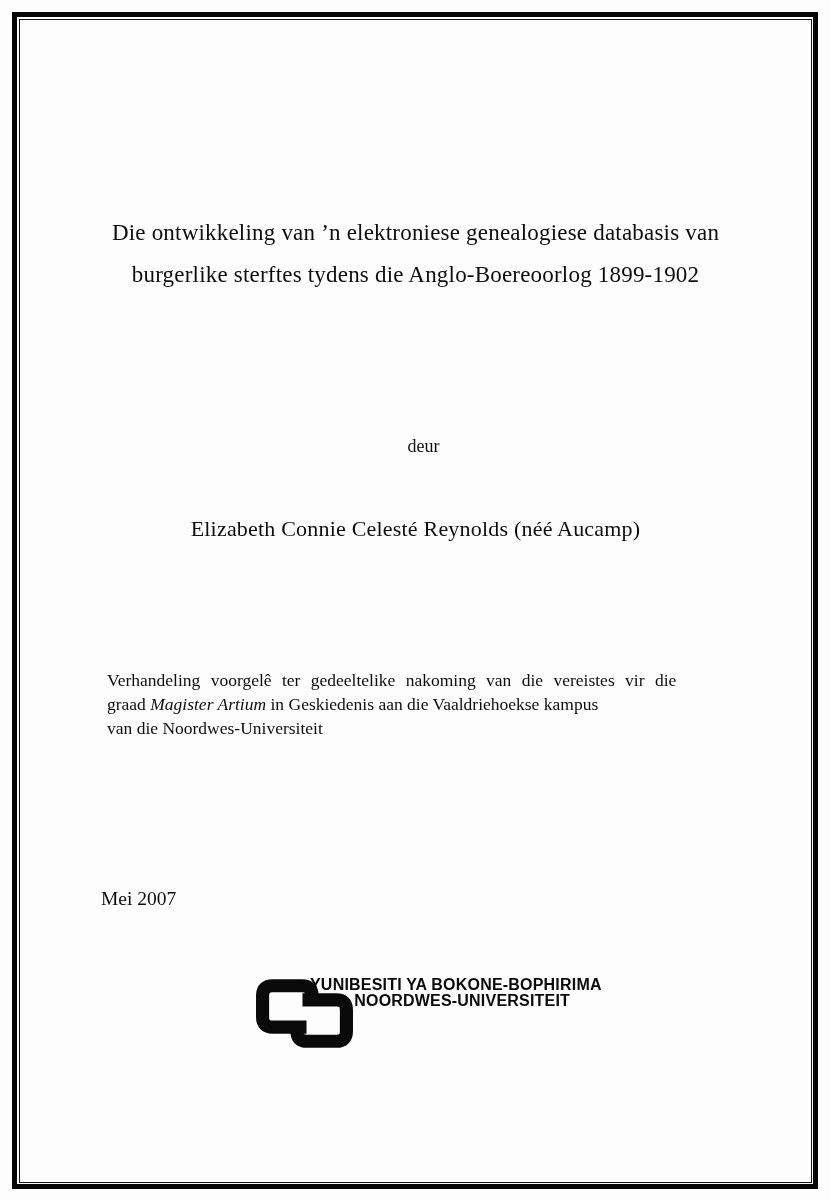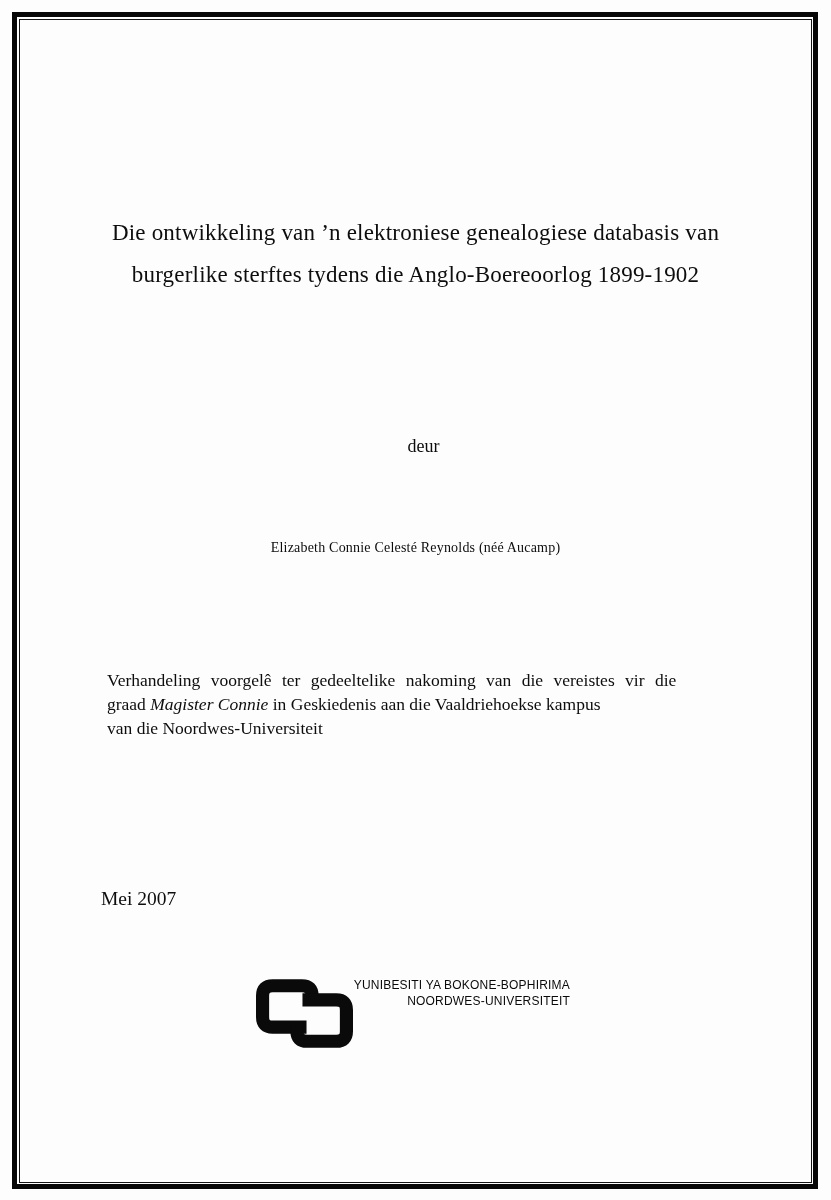--- a/index.html
+++ b/index.html
@@ -42,23 +42,22 @@
     top: 436px;
     left: 16px; right: 0;
     text-align: center;
     font-size: 18px;
   }
   .author-line {
     position: absolute;
     top: 516px;
     left: 0; right: 0;
     text-align: center;
-    font-size: 14px;
+    font-size: 22px;
     letter-spacing: 0.2px;
-    margin-top: 24px;
   }
   .statement {
     position: absolute;
     top: 660px;
     left: 99px;
     width: 656px;
     margin: 8px;
     font-size: 17.5px;
     line-height: 24px;
   }
@@ -79,22 +78,22 @@
     width: 97px;
     height: 69px;
   }
   .logo-text {
     position: absolute;
     left: 310px;
     top: 977px;
     width: 260px;
     text-align: right;
     font-family: "Liberation Sans", sans-serif;
-    font-size: 12px;
-    font-weight: 400;
+    font-size: 16px;
+    font-weight: 700;
     line-height: 16.4px;
     letter-spacing: 0.2px;
     color: #0a0a0a;
     white-space: nowrap;
   }
   .logo-text .ltline { display: block; }
 </style>
 </head>
 <body>
 
@@ -110,21 +109,21 @@
   </div>
 
   <div class="byline">deur</div>
 
   <div class="author-line">Elizabeth Connie Celesté Reynolds (néé Aucamp)</div>
 
   <p class="statement">
     <span class="line line1">Verhandeling voorgelê ter gedeeltelike nakoming van die vereistes vir die</span>
     <span class="line">
       <span>graad</span>
-      <i>Magister Connie</i>
+      <i>Magister Artium</i>
       <span>in Geskiedenis aan die Vaaldriehoekse kampus</span>
     </span>
     <span class="line">van die Noordwes-Universiteit</span>
   </p>
 
   <div class="supervisor-block">
     <div>Mei 2007</div>
   </div>
 
   <svg class="logo-mark" viewBox="0 0 96 68" xmlns="http://www.w3.org/2000/svg" aria-hidden="true">

